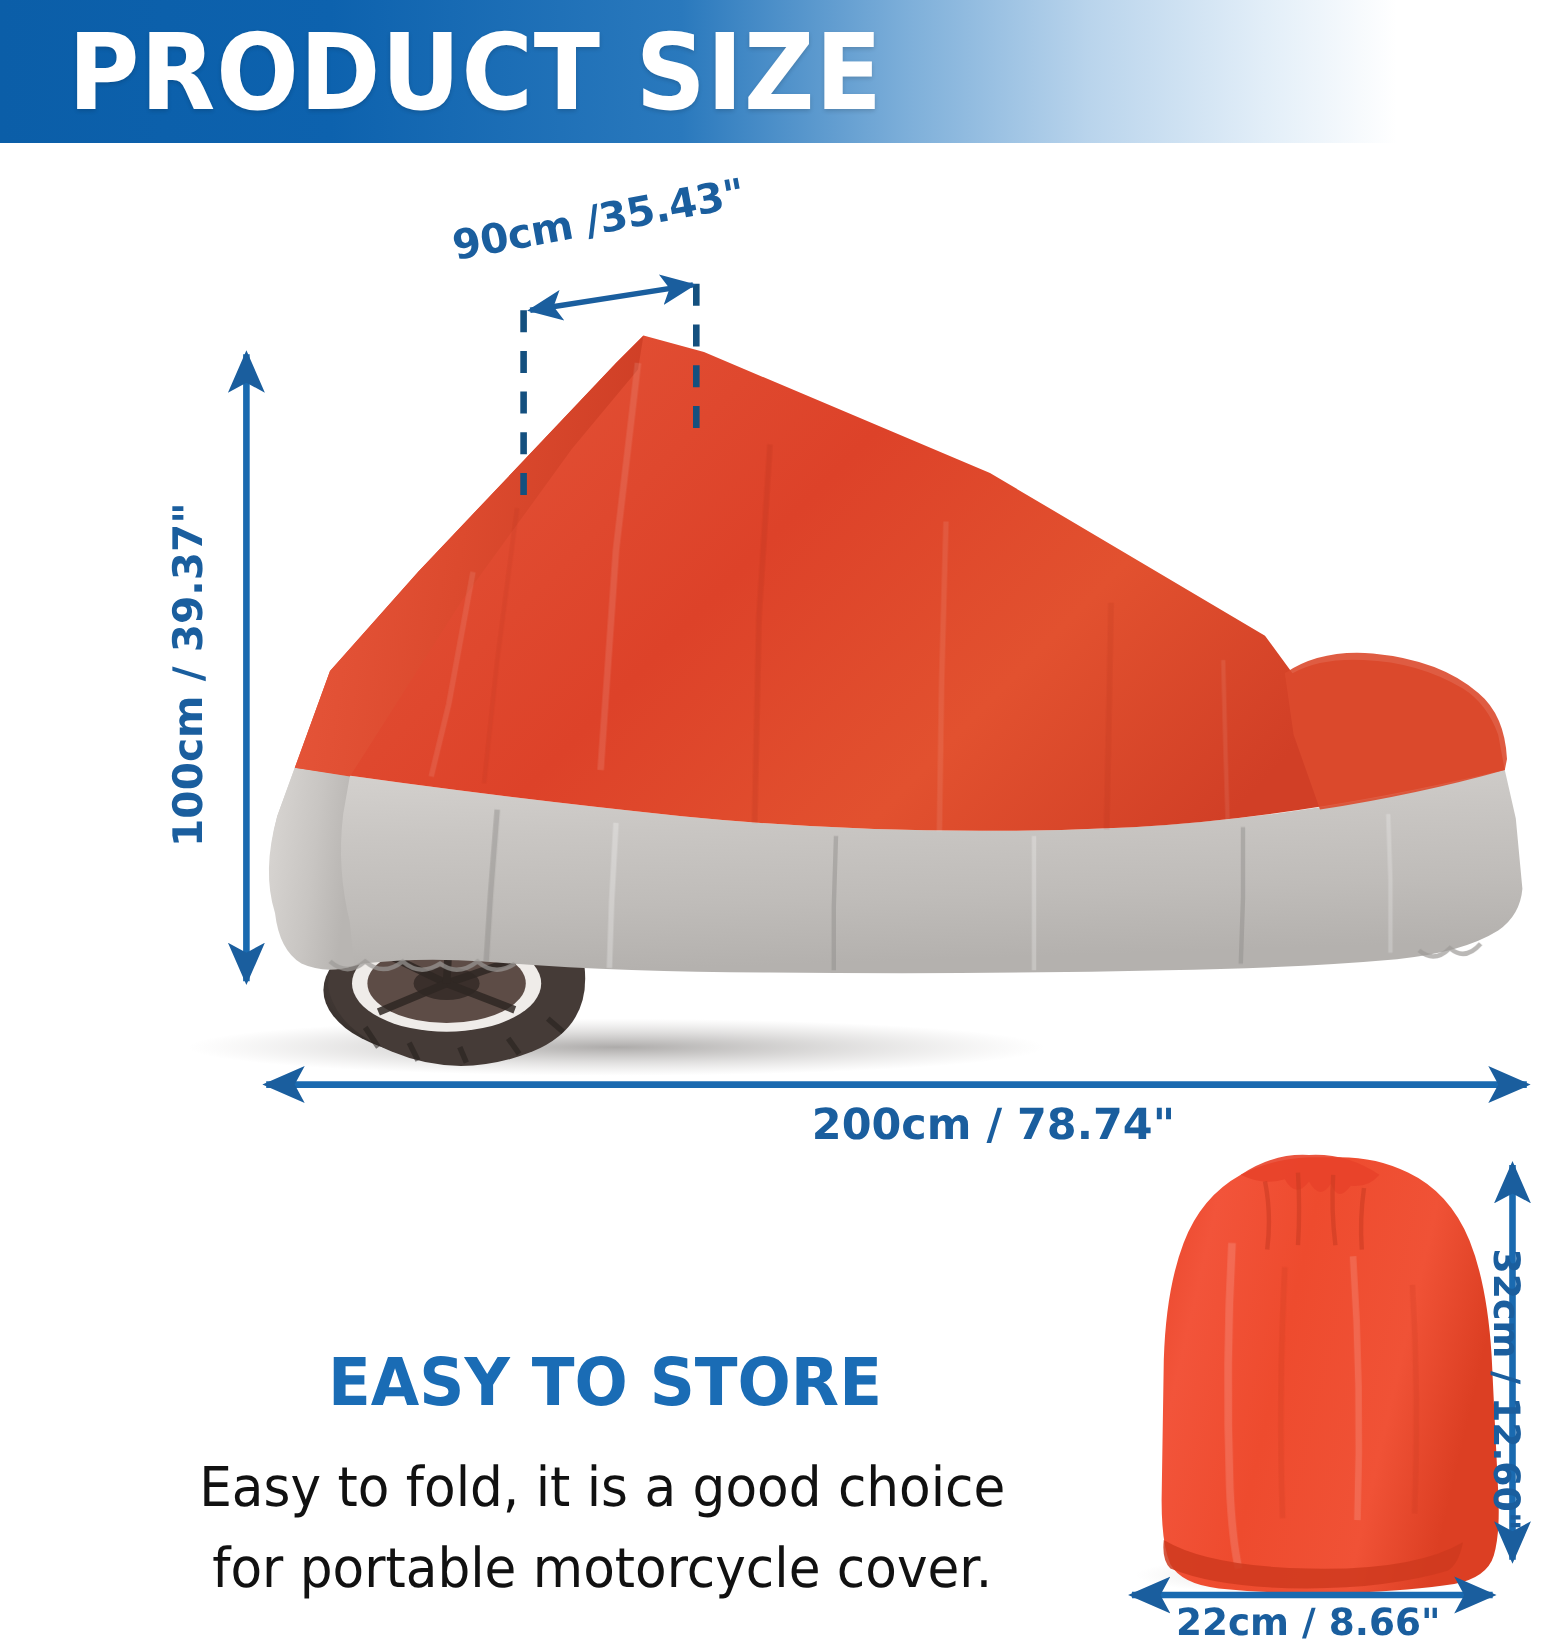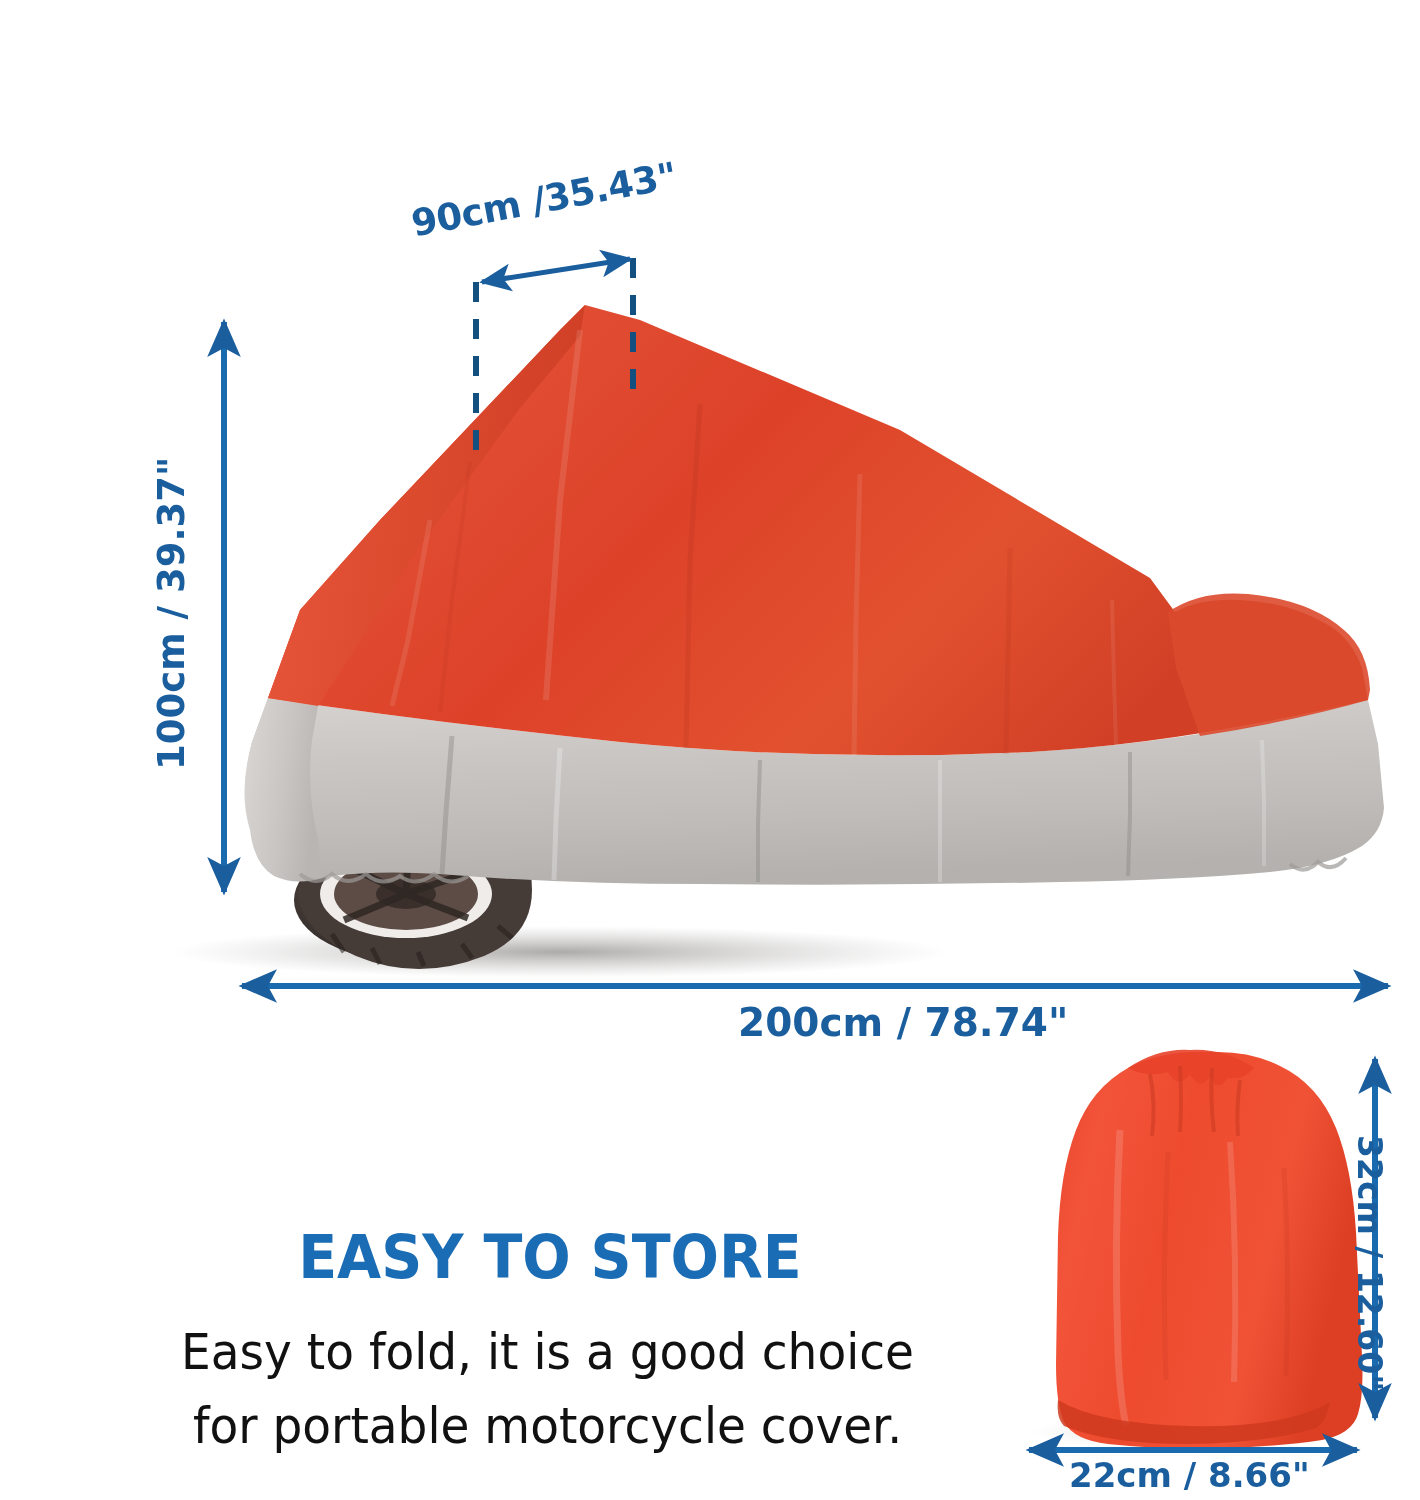--- a/index.html
+++ b/index.html
@@ -146,20 +146,23 @@
     transform: scaleX(0.94);
     transform-origin: center top;
   }
   .store-body-line { display: block; }
 </style>
 </head>
 <body>
 
 <div id="page">
 
+  <div id="header-banner">
+    <div id="header-title">PRODUCT SIZE</div>
+  </div>
 
   <svg id="cover-svg" viewBox="0 0 1420 1500">
     <defs>
 
       <linearGradient id="redTopGrad" x1="0" y1="0" x2="1" y2="0.4">
         <stop offset="0%" stop-color="#d8452c"></stop>
         <stop offset="22%" stop-color="#e14e33"></stop>
         <stop offset="48%" stop-color="#dd4229"></stop>
         <stop offset="75%" stop-color="#e2512f"></stop>
         <stop offset="100%" stop-color="#d13f26"></stop>

